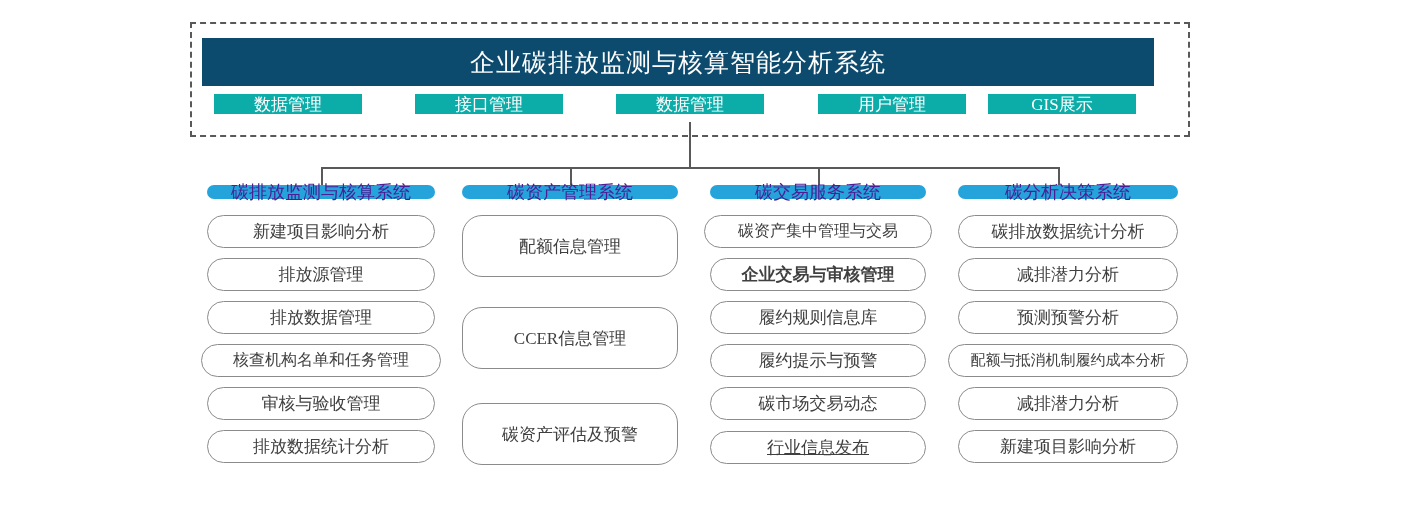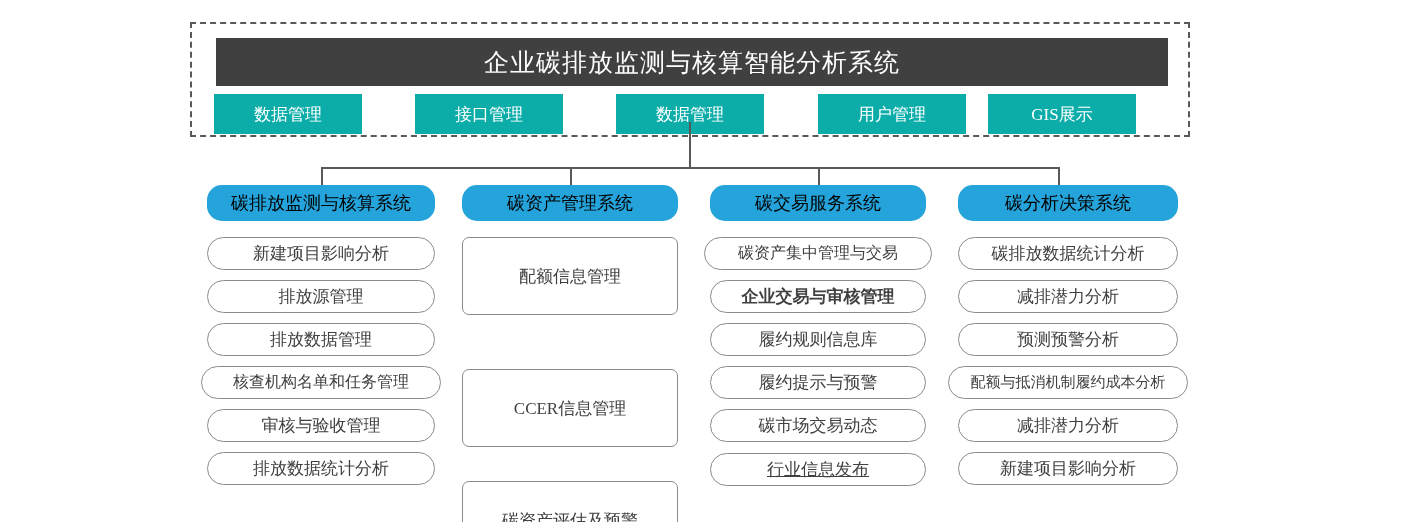--- a/index.html
+++ b/index.html
@@ -28,45 +28,45 @@
     left: 190px;
     top: 22px;
     width: 1000px;
     height: 115px;
     border: 2px dashed #59595b;
     box-sizing: border-box;
   }
 
   .title-bar {
     position: absolute;
-    left: 216px;
+    left: 202px;
     top: 38px;
     width: 952px;
     height: 48px;
-    background: #404040;
+    background: #0c4a6e;
     color: #ffffff;
     display: flex;
     align-items: center;
     justify-content: center;
     font-size: 25px;
     letter-spacing: 1px;
     box-sizing: border-box;
   }
 
   .nav-row {
     position: absolute;
     left: 214px;
     top: 94px;
     width: 952px;
     height: 28px;
   }
   .nav-btn {
     position: absolute;
     top: 0;
-    height: 40px;
+    height: 20px;
     background: #0cada9;
     color: #ffffff;
     display: flex;
     align-items: center;
     justify-content: center;
     font-size: 17px;
     box-sizing: border-box;
   }
 
   
@@ -76,24 +76,24 @@
   }
   .vline { width: 2px; }
   .hline { height: 2px; }
 
   
   .col {
     position: absolute;
     top: 185px;
   }
   .sys-head {
-    height: 36px;
+    height: 14px;
     border-radius: 15px;
     background: #25a3db;
-    color: #000000;
+    color: #4c1d95;
     display: flex;
     align-items: center;
     justify-content: center;
     font-size: 18px;
     box-sizing: border-box;
     white-space: nowrap;
     position: relative;
     z-index: 3;
   }
   .node {
@@ -107,22 +107,22 @@
     box-sizing: border-box;
     white-space: nowrap;
     position: relative;
     z-index: 2;
   }
   .col-a .node, .col-c .node, .col-d .node {
     height: 33px;
     border-radius: 17px;
   }
   .col-b .node {
-    height: 78px;
-    border-radius: 7px;
+    height: 62px;
+    border-radius: 20px;
     align-items: center;
   }
   .node-wrap {
     position: relative;
   }
   .stem {
     position: absolute;
     left: 50%;
     width: 2px;
     background: #595959;
@@ -215,21 +215,21 @@
       <span>碳资产管理系统</span>
     </div>
     <div class="node-wrap">
       <div class="stem" style="top:0px; height:16px;"></div>
       <div class="node" style="margin-top:16px;">
         <span>配额信息管理</span>
       </div>
     </div>
     <div class="node-wrap">
       <div class="stem" style="top:0px; height:34px;"></div>
-      <div class="node" style="margin-top:54px;">
+      <div class="node" style="margin-top:30px;">
         <span>CCER信息管理</span>
       </div>
     </div>
     <div class="node-wrap">
       <div class="stem" style="top:0px; height:34px;"></div>
       <div class="node" style="margin-top:34px;">
         <span>碳资产评估及预警</span>
       </div>
     </div>
   </div>

